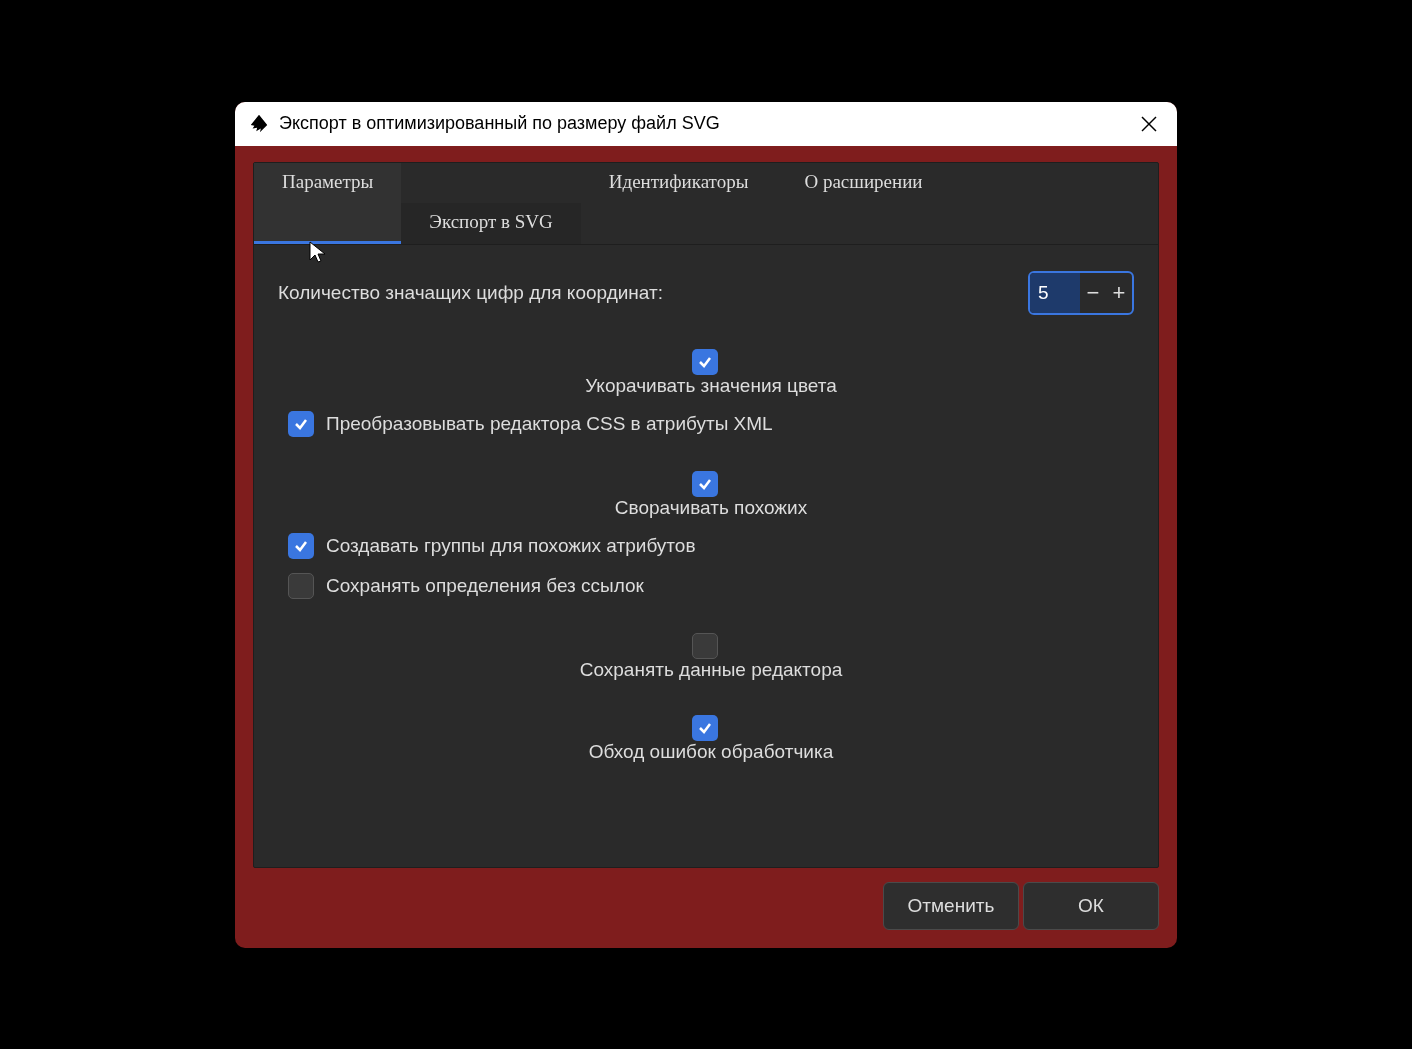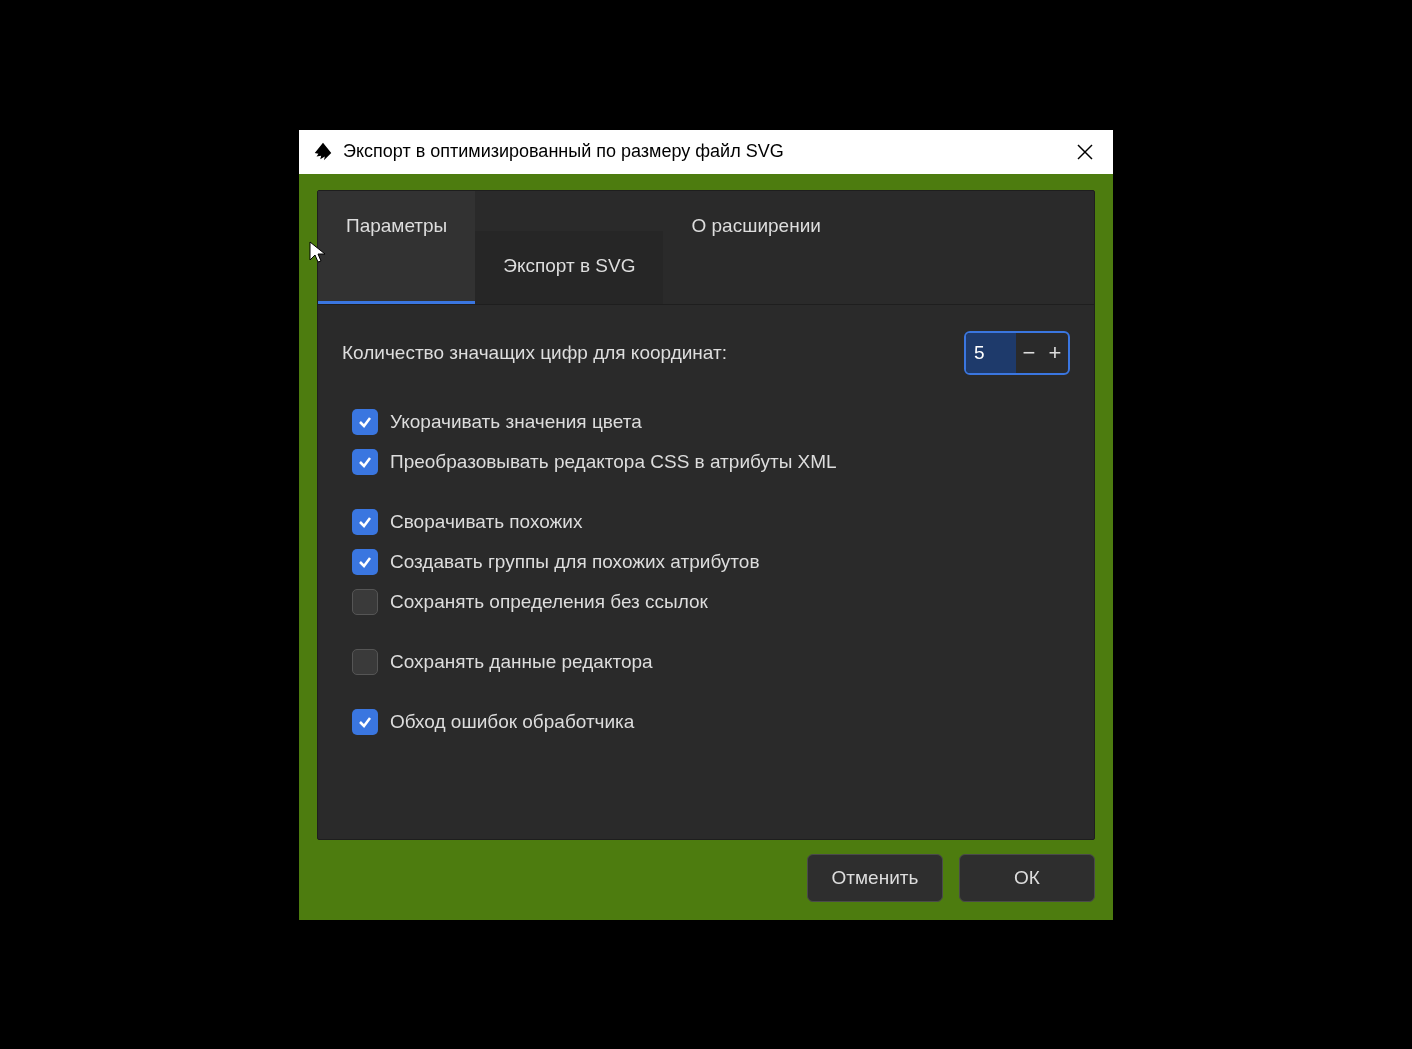--- a/index.html
+++ b/index.html
@@ -7,23 +7,23 @@
       background: #000;
       width: 1412px;
       height: 1049px;
       font-family: "Segoe UI", Arial, sans-serif;
       display: flex;
       align-items: center;
       justify-content: center;
       overflow: hidden;
     }
     .dialog {
-      width: 814px;
-      background: #4d7c0f;
-      border-radius: 0;
+      width: 942px;
+      background: #7f1d1d;
+      border-radius: 10px;
       overflow: hidden;
       box-shadow: 0 4px 20px rgba(0,0,0,0.5);
     }
     .titlebar {
       background: #fff;
       height: 44px;
       display: flex;
       align-items: center;
       padding: 0 12px;
     }
@@ -54,25 +54,26 @@
     .content-panel {
       background: #2a2a2a;
       border: 1px solid #1e1e1e;
       border-radius: 2px;
     }
     .tabs {
       display: flex;
       border-bottom: 1px solid #1e1e1e;
     }
     .tab {
-      padding: 24px 28px;
+      padding: 8px 28px;
       color: #ddd;
       font-size: 19px;
       cursor: pointer;
       border-bottom: 3px solid transparent;
+      font-family: Liberation Serif, serif;
     }
     .tab.active {
       border-bottom: 3px solid #3a76e0;
       background: #323232;
     }
     .tab.secondary {
       background: #262626;
       margin-top: 40px;
     }
     .tab-content {
@@ -120,20 +121,21 @@
       user-select: none;
     }
     .checkbox-row {
       display: flex;
       align-items: center;
       margin-bottom: 14px;
       padding-left: 10px;
     }
     .checkbox-group-gap {
       margin-top: 34px;
+      flex-direction: column;
     }
     .checkbox {
       width: 26px;
       height: 26px;
       border-radius: 5px;
       margin-right: 12px;
       display: flex;
       align-items: center;
       justify-content: center;
       cursor: pointer;
@@ -147,21 +149,21 @@
       border: 1px solid #555;
     }
     .checkbox-label {
       color: #ddd;
       font-size: 19px;
       cursor: pointer;
     }
     .button-row {
       display: flex;
       justify-content: flex-end;
-      gap: 16px;
+      gap: 4px;
       margin-top: 14px;
     }
     .btn {
       min-width: 136px;
       height: 48px;
       background: #2e2e2e;
       border: 1px solid #4a4a4a;
       border-radius: 6px;
       color: #ddd;
       font-size: 19px;
@@ -192,20 +194,21 @@
         <line x1="16" y1="2" x2="2" y2="16" stroke="#000" stroke-width="1.5"></line>
       </svg>
     </span>
   </div>
 
   <div class="body">
     <div class="content-panel">
       <div class="tabs">
         <div class="tab active">Параметры</div>
         <div class="tab secondary">Экспорт в SVG</div>
+        <div class="tab">Идентификаторы</div>
         <div class="tab">О расширении</div>
       </div>
 
       <div class="tab-content">
         <div class="row">
           <span class="row-label">Количество значащих цифр для координат:</span>
           <div class="spinner">
             <input class="spinner-input" type="text" style="background: rgb(30, 58, 107);" value="5">
             <span class="spinner-btn">−</span>
             <span class="spinner-btn">+</span>

